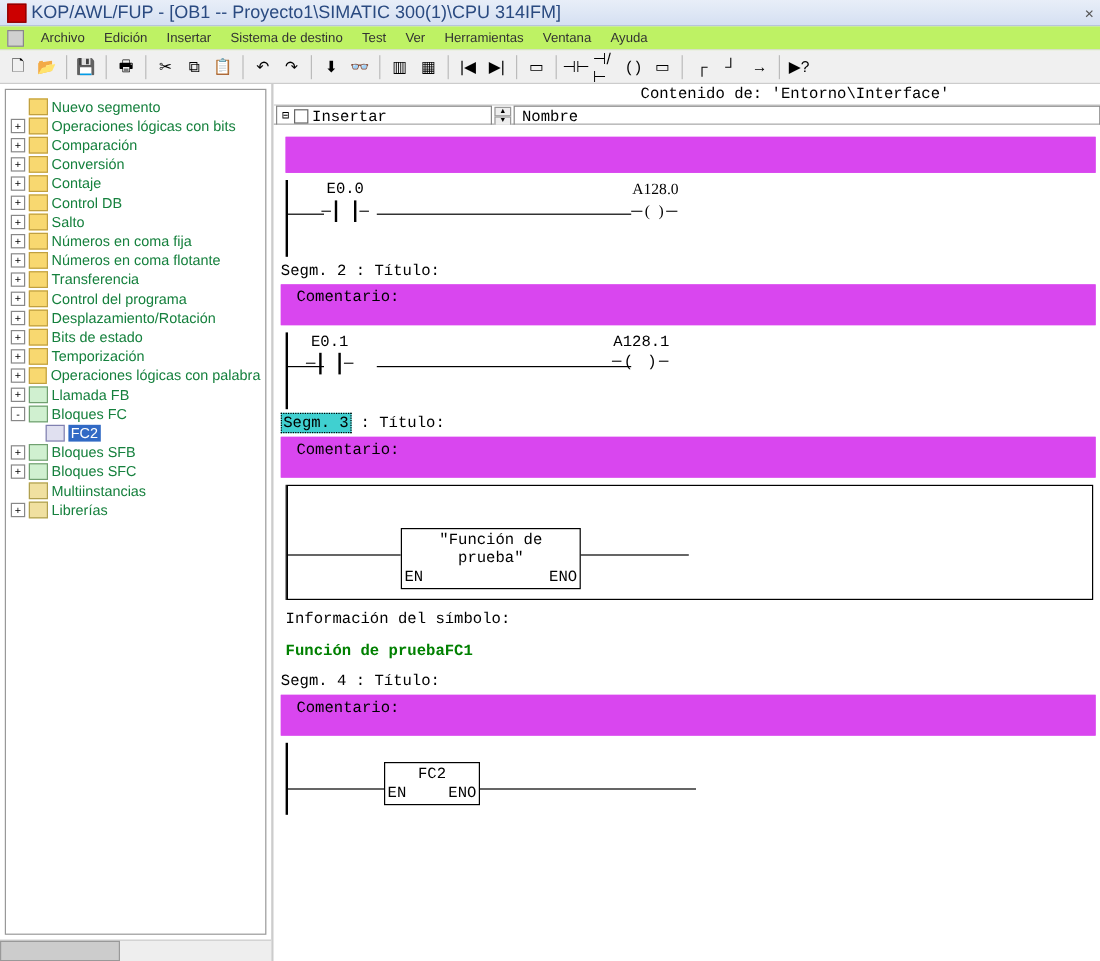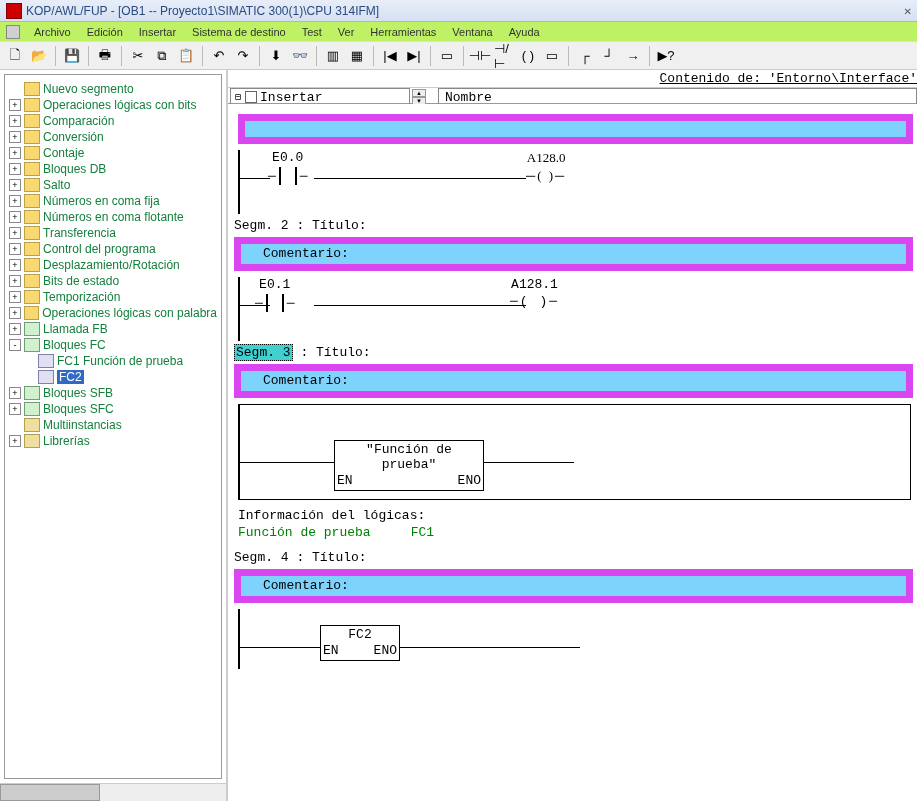--- a/index.html
+++ b/index.html
@@ -1,21 +1,21 @@
 <!DOCTYPE html>
 <html><head>
 <meta charset="utf-8">
 <style>
 * { box-sizing: border-box; margin: 0; padding: 0; }
 body { font-family: Tahoma, Arial, sans-serif; font-size: 11px; background: #fff; width: 917px; height: 801px; overflow: hidden; position: relative; }
 
 
 .titlebar { background: linear-gradient(to bottom, #e8eef8, #d5e0f2); height: 22px; display: flex; align-items: center; padding: 0 6px; border-bottom: 1px solid #a8b8d0; }
 .titlebar .app-icon { width: 16px; height: 16px; margin-right: 4px; background: #c00; border: 1px solid #800; }
-.titlebar .title { color: #2a4a80; font-size: 12px; }
+.titlebar .title { color: #2a4a80; font-size: 15px; }
 
 
 .menubar { background: #bef264; height: 20px; display: flex; align-items: center; padding: 0 6px; border-bottom: 1px solid #ddd; }
 .menubar .menu-item { padding: 2px 8px; color: #333; cursor: pointer; }
 .menubar .sys-icon { width: 14px; height: 14px; margin-right: 6px; background: #d0d0d0; border: 1px solid #888; }
 
 
 .toolbar { background: #f0f0f0; height: 28px; display: flex; align-items: center; padding: 0 4px; border-bottom: 1px solid #ccc; gap: 2px; }
 .toolbar .tbtn { width: 22px; height: 22px; display: flex; align-items: center; justify-content: center; border: 1px solid transparent; cursor: pointer; font-size: 13px; }
 .toolbar .sep { width: 1px; height: 20px; background: #bbb; margin: 0 3px; }
@@ -43,32 +43,32 @@
 
 
 .tree-scroll { height: 18px; background: #eee; border-top: 1px solid #ccc; display: flex; }
 .tree-scroll .thumb { width: 100px; background: #ccc; border: 1px solid #999; }
 
 
 .content { flex: 1; display: flex; flex-direction: column; overflow: hidden; }
 
 
 .iface-bar { height: 34px; border-bottom: 1px solid #999; }
-.iface-path { font-family: "Courier New", monospace; font-size: 13px; padding: 1px 0 1px 180px; background: #fff; border-bottom: 1px solid #ccc; text-align: right; text-decoration: underline; }
+.iface-path { font-family: "Courier New", monospace; font-size: 13px; padding: 1px 0 1px 180px; background: #fff; border-bottom: 1px solid #ccc; text-align: center; }
 .iface-row { display: flex; align-items: center; height: 18px; }
 .iface-selector { border: 1px solid #888; height: 18px; width: 180px; display: flex; align-items: center; font-family: "Courier New", monospace; font-size: 13px; padding: 0 4px; margin-left: 2px; }
 .iface-selector .tree-mini-icon { width: 12px; height: 12px; border: 1px solid #666; margin-right: 3px; display: inline-block; }
-.iface-nombre { border: 1px solid #888; height: 18px; flex: 1; font-family: "Courier New", monospace; font-size: 13px; padding: 0 6px; margin-left: 12px; display: flex; align-items: center; }
+.iface-nombre { border: 1px solid #888; height: 18px; flex: 1; font-family: "Courier New", monospace; font-size: 13px; padding: 0 6px; margin-left: 2px; display: flex; align-items: center; }
 .spinner { display: flex; flex-direction: column; margin-left: 2px; }
 .spinner div { width: 14px; height: 8px; border: 1px solid #999; font-size: 6px; text-align: center; line-height: 6px; cursor: pointer; background: #eee; }
 
 
 .editor { flex: 1; overflow-y: auto; overflow-x: hidden; padding: 10px 0 10px 6px; font-family: "Courier New", monospace; font-size: 13px; background: #fff; }
 
-.comment-box { background: #7dd3fc; border: 7px solid #d946ef; padding: 2px 22px; height: 34px; margin-right: 4px; margin-bottom: 6px; }
+.comment-box { background: #d946ef; border: 1px solid #d946ef; padding: 2px 12px; height: 34px; margin-right: 4px; margin-bottom: 6px; }
 .comment-box.small { height: 30px; }
 
 .segment-title { margin: 4px 0; font-family: "Courier New", monospace; font-size: 13px; }
 .segment-num-sel { background: #40d0d0; color: #000; padding: 0 1px; border: 1px dotted #000; }
 
 
 .ladder-net { position: relative; height: 64px; margin-left: 4px; margin-right: 4px; }
 .rail-left { position: absolute; left: 0; top: 0; bottom: 0; width: 2px; background: #000; }
 .rung-line { position: absolute; height: 1px; background: #000; }
 .contact { position: absolute; font-family: "Courier New", monospace; }
@@ -76,21 +76,21 @@
 .contact-sym .bar { display: inline-block; width: 2px; height: 18px; background: #000; margin: 0 3px; }
 .contact-label { text-align: center; margin-bottom: 2px; }
 .coil { position: absolute; font-family: "Courier New", monospace; }
 .coil-sym { letter-spacing: 2px; }
 .fc-box { position: absolute; border: 1px solid #000; background: #fff; font-family: "Courier New", monospace; font-size: 13px; text-align: center; }
 .fc-box .fc-title { padding: 1px 4px; }
 .fc-box .fc-pins { display: flex; justify-content: space-between; padding: 0 2px 2px 2px; }
 .fc-box-wrap { position: relative; height: 80px; margin-left: 4px; }
 
 .symbol-info { margin: 8px 0 2px 4px; font-family: "Courier New", monospace; }
-.symbol-info .sym-row { display: flex; gap: 40px; margin-top: 2px; }
+.symbol-info .sym-row { display: flex; margin-top: 12px; font-weight: bold; }
 .green { color: #008000; }
 
 </style>
 </head>
 <body>
 
 <div class="titlebar">
   <span class="app-icon"></span>
   <span class="title">KOP/AWL/FUP  - [OB1  -- Proyecto1\SIMATIC 300(1)\CPU 314IFM]</span>
 </div>
@@ -173,21 +173,21 @@
             <span class="tlabel">Conversión</span>
           </div>
           <div class="tree-node">
             <span class="expander">+</span>
             <span class="ticon folder-icon"></span>
             <span class="tlabel">Contaje</span>
           </div>
           <div class="tree-node">
             <span class="expander">+</span>
             <span class="ticon folder-icon"></span>
-            <span class="tlabel">Bloques DB</span>
+            <span class="tlabel">Control DB</span>
           </div>
           <div class="tree-node">
             <span class="expander">+</span>
             <span class="ticon folder-icon"></span>
             <span class="tlabel">Salto</span>
           </div>
           <div class="tree-node">
             <span class="expander">+</span>
             <span class="ticon folder-icon"></span>
             <span class="tlabel">Números en coma fija</span>
@@ -231,25 +231,20 @@
             <span class="expander">+</span>
             <span class="ticon block-icon"></span>
             <span class="tlabel">Llamada FB</span>
           </div>
           <div class="tree-node">
             <span class="expander">-</span>
             <span class="ticon block-icon"></span>
             <span class="tlabel">Bloques FC</span>
           </div>
           <div class="tree-children">
-            <div class="tree-node">
-              <span class="expander none"></span>
-              <span class="ticon fc-icon"></span>
-              <span class="tlabel">FC1   Función de prueba</span>
-            </div>
             <div class="tree-node selected">
               <span class="expander none"></span>
               <span class="ticon fc-icon"></span>
               <span class="tlabel">FC2</span>
             </div>
           </div>
           <div class="tree-node">
             <span class="expander">+</span>
             <span class="ticon block-icon"></span>
             <span class="tlabel">Bloques SFB</span>
@@ -347,21 +342,21 @@
           <div class="fc-pins">
             <span>EN</span>
             <span>ENO</span>
           </div>
         </div>
         <div class="rung-line" style="left:245px; top:58px; width:90px;"></div>
         <div style="position:absolute;left:0;top:0;right:6px;bottom:0;border:1px solid #000;pointer-events:none;"></div>
       </div>
 
       <div class="symbol-info">
-        <div>Información del lógicas:</div>
+        <div>Información del símbolo:</div>
         <div class="sym-row">
           <span class="green">Función de prueba</span>
           <span class="green">FC1</span>
         </div>
       </div>
 
       <div class="segment-title" style="margin-top:10px;">Segm. 4 : Título:</div>
       <div class="comment-box" style="margin-left:0;">
         <span>Comentario:</span>
       </div>

